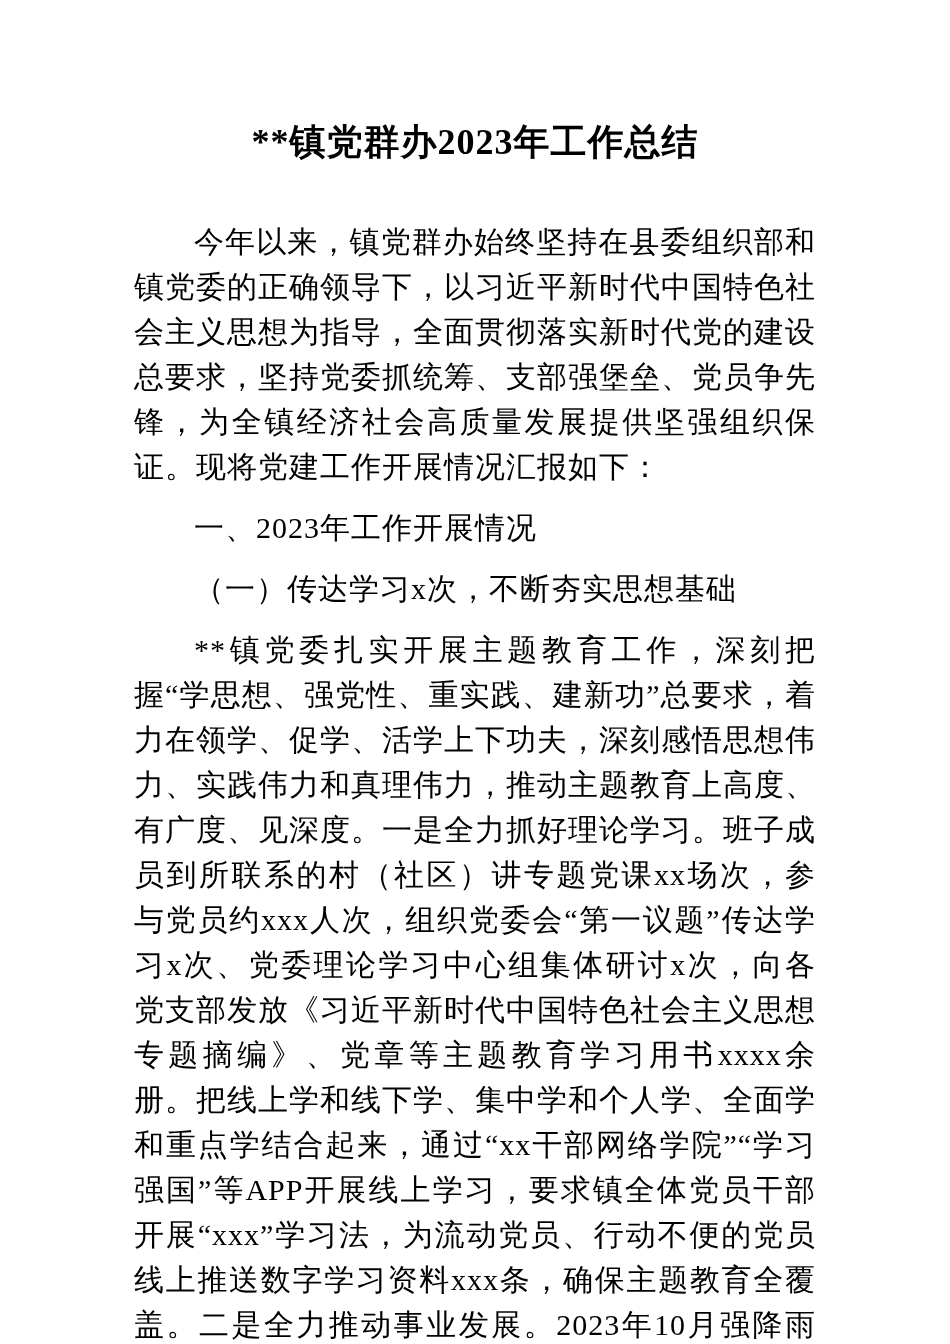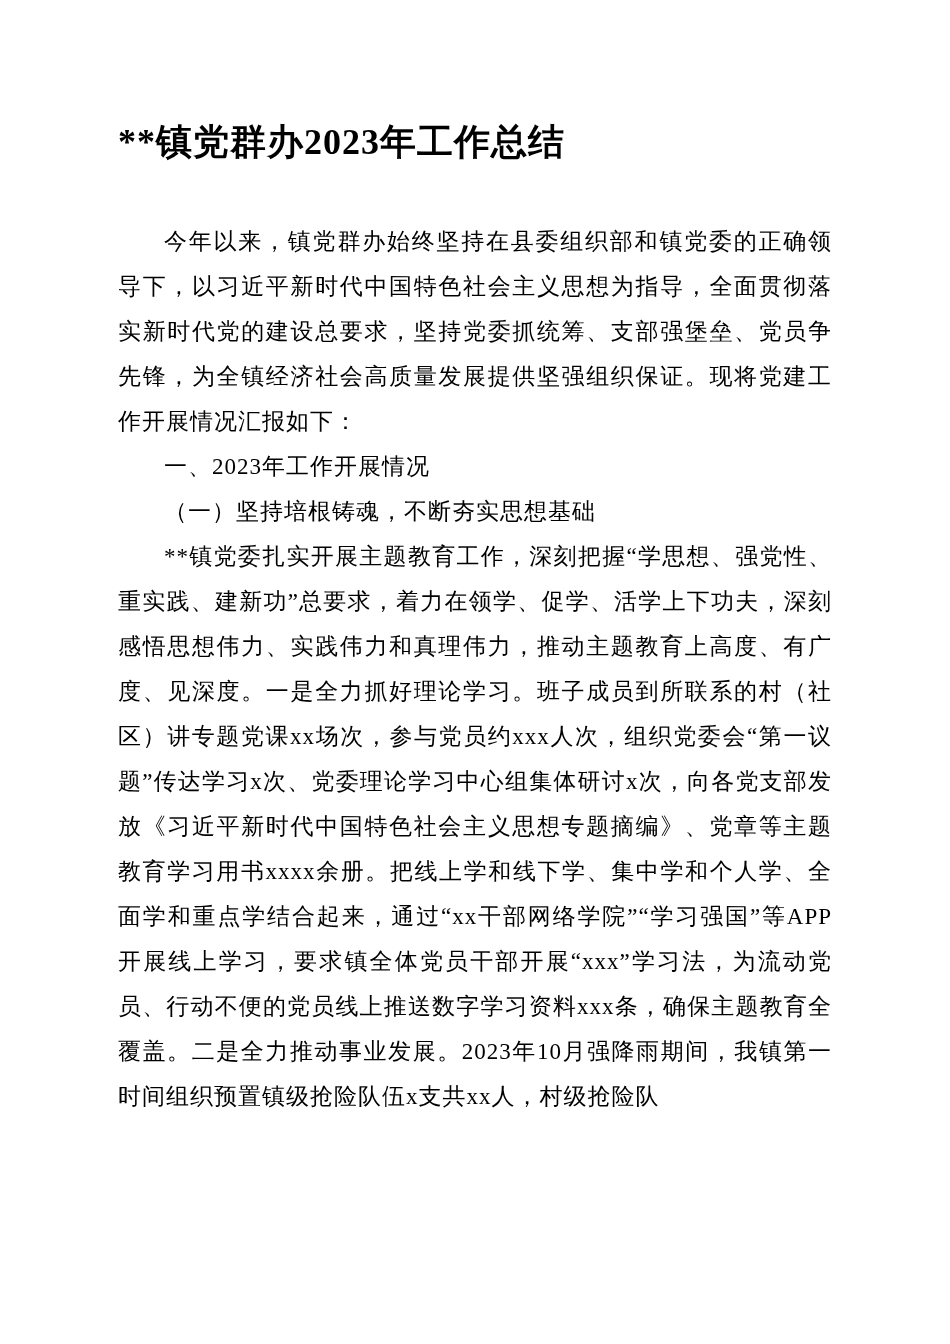--- a/index.html
+++ b/index.html
@@ -13,29 +13,29 @@
     min-height: 1344px;
     margin: 0 auto;
     background: #ffffff;
     box-sizing: border-box;
     padding: 118px 118px 60px 118px;
     font-family: "Liberation Serif", "DejaVu Serif", serif;
     color: #000000;
   }
   .doc-title {
     margin: 0 0 52px 0;
-    text-align: left;
+    text-align: center;
     font-size: 36px;
     font-weight: bold;
     line-height: 1.35;
     letter-spacing: 1px;
   }
   .para {
-    margin: 0;
-    font-size: 23px;
+    margin: 16px;
+    font-size: 30px;
     line-height: 45px;
     letter-spacing: 1px;
     text-align: justify;
     text-justify: inter-ideograph;
     text-indent: 2em;
     word-break: break-all;
   }
   .para.bold {
     font-weight: normal;
   }
@@ -43,16 +43,16 @@
 </head>
 <body>
 
 <div class="page">
   <h1 class="doc-title">**镇党群办2023年工作总结</h1>
 
   <p class="para">今年以来，镇党群办始终坚持在县委组织部和镇党委的正确领导下，以习近平新时代中国特色社会主义思想为指导，全面贯彻落实新时代党的建设总要求，坚持党委抓统筹、支部强堡垒、党员争先锋，为全镇经济社会高质量发展提供坚强组织保证。现将党建工作开展情况汇报如下：</p>
 
   <p class="para bold">一、2023年工作开展情况</p>
 
-  <p class="para bold">（一）坚持培根铸魂，不断夯实思想基础</p>
+  <p class="para bold">（一）传达学习x次，不断夯实思想基础</p>
 
   <p class="para">**镇党委扎实开展主题教育工作，深刻把握“学思想、强党性、重实践、建新功”总要求，着力在领学、促学、活学上下功夫，深刻感悟思想伟力、实践伟力和真理伟力，推动主题教育上高度、有广度、见深度。一是全力抓好理论学习。班子成员到所联系的村（社区）讲专题党课xx场次，参与党员约xxx人次，组织党委会“第一议题”传达学习x次、党委理论学习中心组集体研讨x次，向各党支部发放《习近平新时代中国特色社会主义思想专题摘编》、党章等主题教育学习用书xxxx余册。把线上学和线下学、集中学和个人学、全面学和重点学结合起来，通过“xx干部网络学院”“学习强国”等APP开展线上学习，要求镇全体党员干部开展“xxx”学习法，为流动党员、行动不便的党员线上推送数字学习资料xxx条，确保主题教育全覆盖。二是全力推动事业发展。2023年10月强降雨期间，我镇第一时间组织预置镇级抢险队伍x支共xx人，村级抢险队</p>
 </div>
 
 </body></html>

